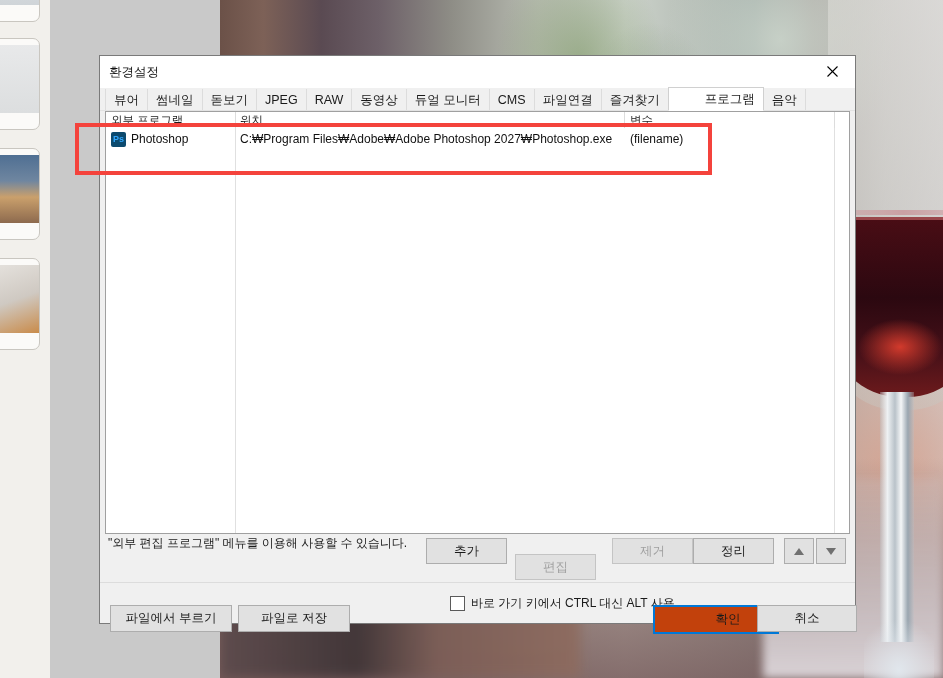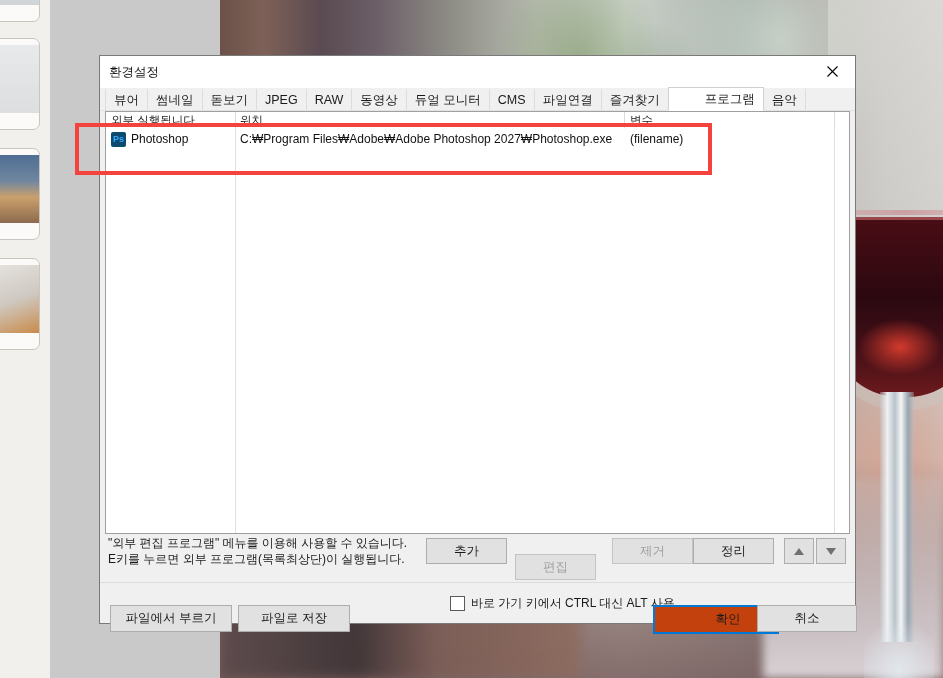--- a/index.html
+++ b/index.html
@@ -243,40 +243,39 @@
     <div class="tab">듀얼 모니터</div>
     <div class="tab">CMS</div>
     <div class="tab">파일연결</div>
     <div class="tab">즐겨찾기</div>
     <div class="tab active">프로그램</div>
     <div class="tab">음악</div>
   </div>
 
   <div class="listwrap">
     <div class="list-header">
-      <div class="hcol" style="left:5px;">외부 실행됩니다</div>
+      <div class="hcol" style="left:5px;">외부 프로그램</div>
       <div class="hsep" style="left:129px;"></div>
       <div class="hcol" style="left:134px;">위치</div>
       <div class="hsep" style="left:518px;"></div>
       <div class="hcol" style="left:524px;">변수</div>
       <div class="hsep" style="left:728px;"></div>
     </div>
     <div class="vsep" style="left:129px;top:16px;"></div>
     <div class="vsep" style="left:728px;top:16px;"></div>
     <div class="row">
       <div class="ps-icon">Ps</div>
       <div class="cell" style="left:25px;">Photoshop</div>
       <div class="cell" style="left:134px;">C:₩Program Files₩Adobe₩Adobe Photoshop 2027₩Photoshop.exe</div>
       <div class="cell" style="left:524px;">(filename)</div>
     </div>
   </div>
 
   <div class="hintbar">
     <div class="hint hint1">"외부 편집 프로그램" 메뉴를 이용해 사용할 수 있습니다.</div>
-    <div class="hint hint2">E키를 누르면 외부 프로그램(목록최상단)이 실행됩니다.</div>
 
     <div class="btn actionbtn" style="left:326px;">추가</div>
     <div class="btn actionbtn disabled" style="left:415px;margin-top:16px;">편집</div>
     <div class="btn actionbtn disabled" style="left:512px;">제거</div>
     <div class="btn actionbtn" style="left:593px;">정리</div>
 
     <div class="btn arrowbtn" style="left:684px;">
       <svg width="12" height="9" viewBox="0 0 12 9">
         <polygon points="6,1 11,8 1,8" fill="#707070"></polygon>
       </svg>

